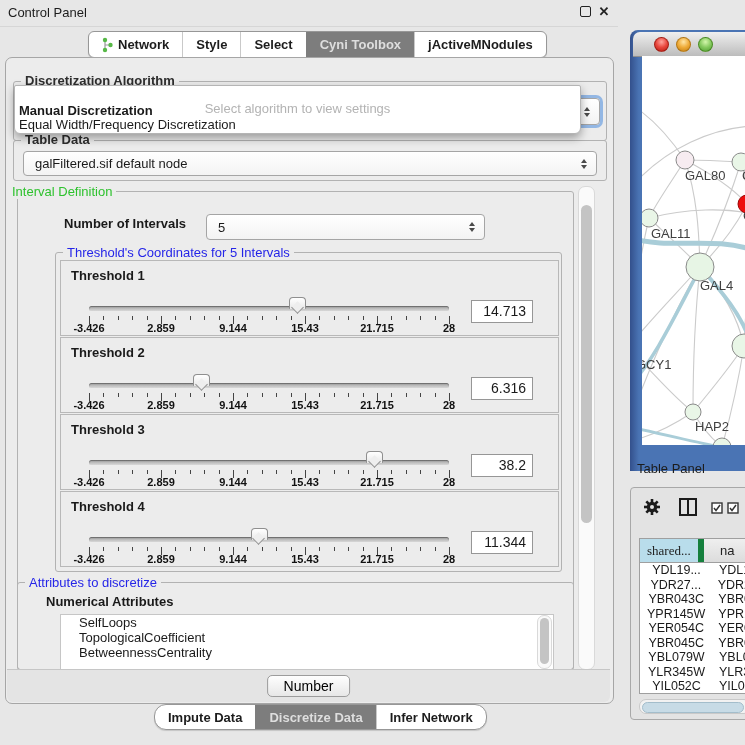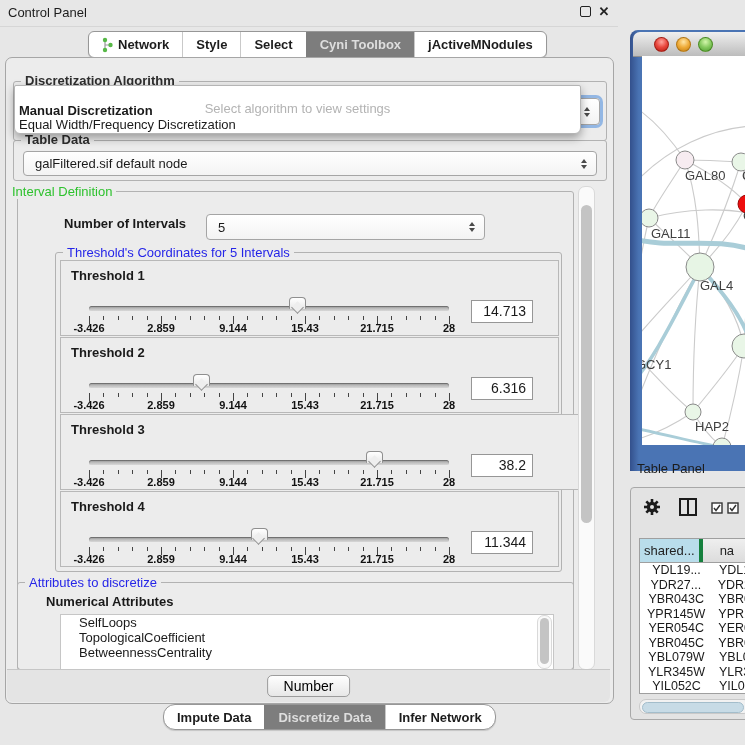--- a/index.html
+++ b/index.html
@@ -13,21 +13,21 @@
   .win-icn{top:5px;width:14px;height:14px;cursor:default;color:#222;font-weight:bold;text-align:center;line-height:14px;}
   #float-icn{left:578px;}
   #float-icn span{display:block;width:9px;height:9px;border:1.5px solid #222;border-radius:2px;margin:1px auto;}
   #close-icn{left:597px;font-size:13px;}
 
   .tabbar{display:flex;align-items:stretch;background:#fff;border:1px solid #979797;border-radius:6px;overflow:hidden;box-shadow:0 1px 1px rgba(0,0,0,.15);}
   .tabbar .seg{display:flex;align-items:center;gap:5px;padding:0 13px;font-weight:600;color:#1c1c1c;white-space:nowrap;cursor:default;}
   .tabbar .seg + .seg{border-left:1px solid #c9c9c9;}
   .tabbar .seg.active{background:#7d7d7d;color:#dedede;border-left-color:#7d7d7d;}
   #top-tabs{left:88px;top:31px;height:25px;}
-  #bottom-tabs{left:163px;top:704px;height:24px;border-radius:12px;}
+  #bottom-tabs{left:154px;top:704px;height:24px;border-radius:12px;}
 
   #content-box{left:5px;top:57px;width:607px;height:645px;background:#ececec;border:1px solid #a6a6a6;border-radius:7px;}
   .group{border:1px solid #b2b2b2;border-radius:3px;}
   .group-label{background:#ececec;padding:0 4px;white-space:nowrap;}
   .glabel-dark{color:#2e2e2e;font-weight:600;}
   .glabel-green{color:#2ec22e;}
   .glabel-blue{color:#2525e8;}
 
   .combo{background:linear-gradient(#ffffff,#f3f3f3);border:1px solid #a5a5a5;border-radius:4px;box-shadow:inset 0 1px 0 #fff;display:flex;align-items:center;cursor:default;}
   .combo .val{flex:1;padding-left:11px;overflow:hidden;white-space:nowrap;}
@@ -71,21 +71,21 @@
   .tl.green{left:65px;background:radial-gradient(circle at 50% 30%,#d4f6ac,#85c95f 50%,#4d9b2e);border:1px solid rgba(40,100,0,.55);}
   #net-canvas{position:absolute;left:12px;top:26px;width:111px;height:389px;background:#fff;overflow:hidden;}
   #net-canvas svg{display:block;}
 
   #tp-title{left:637px;top:461px;color:#1c1c1c;}
   #table-panel{left:630px;top:487px;width:120px;height:231px;background:#e3e3e3;border:1px solid #a8a8a8;border-radius:4px;}
   #tp-toolbar .tool{position:absolute;cursor:default;}
   #tp-table{position:absolute;left:8px;top:50px;width:111px;height:154px;background:#fff;border:1px solid #9f9f9f;border-right:none;overflow:hidden;}
   #tp-head{display:flex;height:23px;border-bottom:1px solid #9f9f9f;}
   #tp-head .hc{display:flex;align-items:center;justify-content:center;font-size:13px;color:#222;}
-  #tp-head .hc.sel{width:73px;background:#b9ddeb;border-right:4px solid #15803d;}
+  #tp-head .hc.sel{width:73px;background:#b9ddeb;border-right:6px solid #15803d;font-family:Liberation Serif, serif;}
   #tp-head .hc.other{width:60px;background:linear-gradient(#efefef,#dcdcdc);}
   .trow{display:flex;height:14.5px;line-height:14.5px;font-size:12.5px;}
   .trow .c1{width:73px;text-align:center;}
   .trow .c2{padding-left:6px;white-space:nowrap;}
   #tp-hscroll{position:absolute;left:8px;top:211px;width:110px;height:13px;background:#f2f2f2;border:1px solid #c9c9c9;border-radius:7px;}
   #tp-hthumb{position:absolute;left:2px;top:1.5px;width:100px;height:9px;background:#c7dbe6;border:1px solid #a3bdcb;border-radius:6px;}
 </style>
 </head>
 <body>
 
@@ -236,21 +236,21 @@
           <div class="tick minor" style="left: 373.6px;"></div>
           <div class="tick major" style="left: 388px;"></div>
           <div class="tick-lab" style="left: 28px;">-3.426</div>
           <div class="tick-lab" style="left: 100px;">2.859</div>
           <div class="tick-lab" style="left: 172px;">9.144</div>
           <div class="tick-lab" style="left: 244px;">15.43</div>
           <div class="tick-lab" style="left: 316px;">21.715</div>
           <div class="tick-lab" style="left: 388px;">28</div>
           <div class="th-valbox">6.316</div>
         </div>
-        <div class="th-block" style="top: 356px; padding-left: 36px;">
+        <div class="th-block" style="top: 356px;">
           <div class="th-label">Threshold 3</div>
           <div class="sl-track"></div>
           <div class="sl-thumb" style="left: 304.894px;"></div>
           <div class="tick major" style="left: 28px;"></div>
           <div class="tick minor" style="left: 42.4px;"></div>
           <div class="tick minor" style="left: 56.8px;"></div>
           <div class="tick minor" style="left: 71.2px;"></div>
           <div class="tick minor" style="left: 85.6px;"></div>
           <div class="tick major" style="left: 100px;"></div>
           <div class="tick minor" style="left: 114.4px;"></div>

